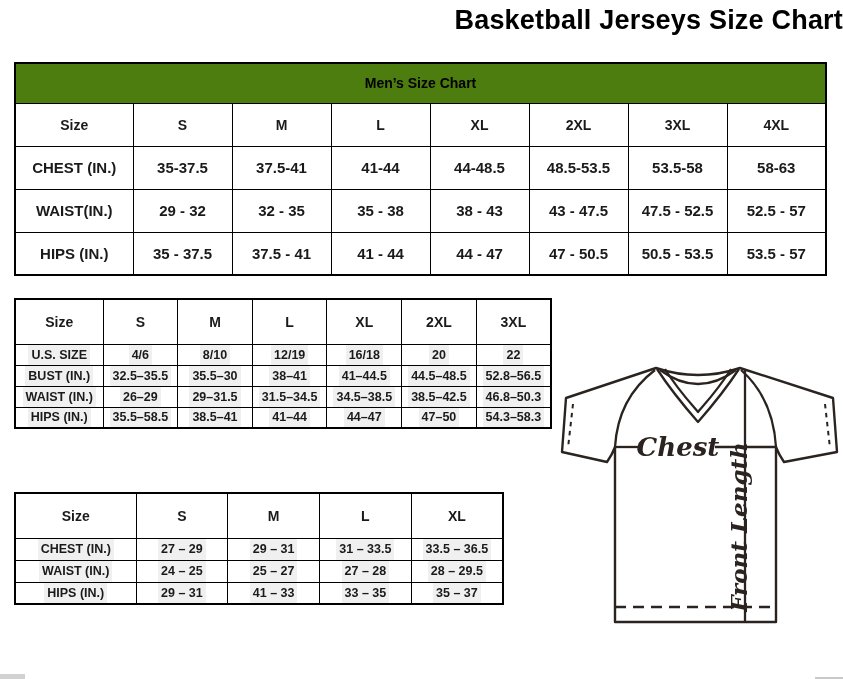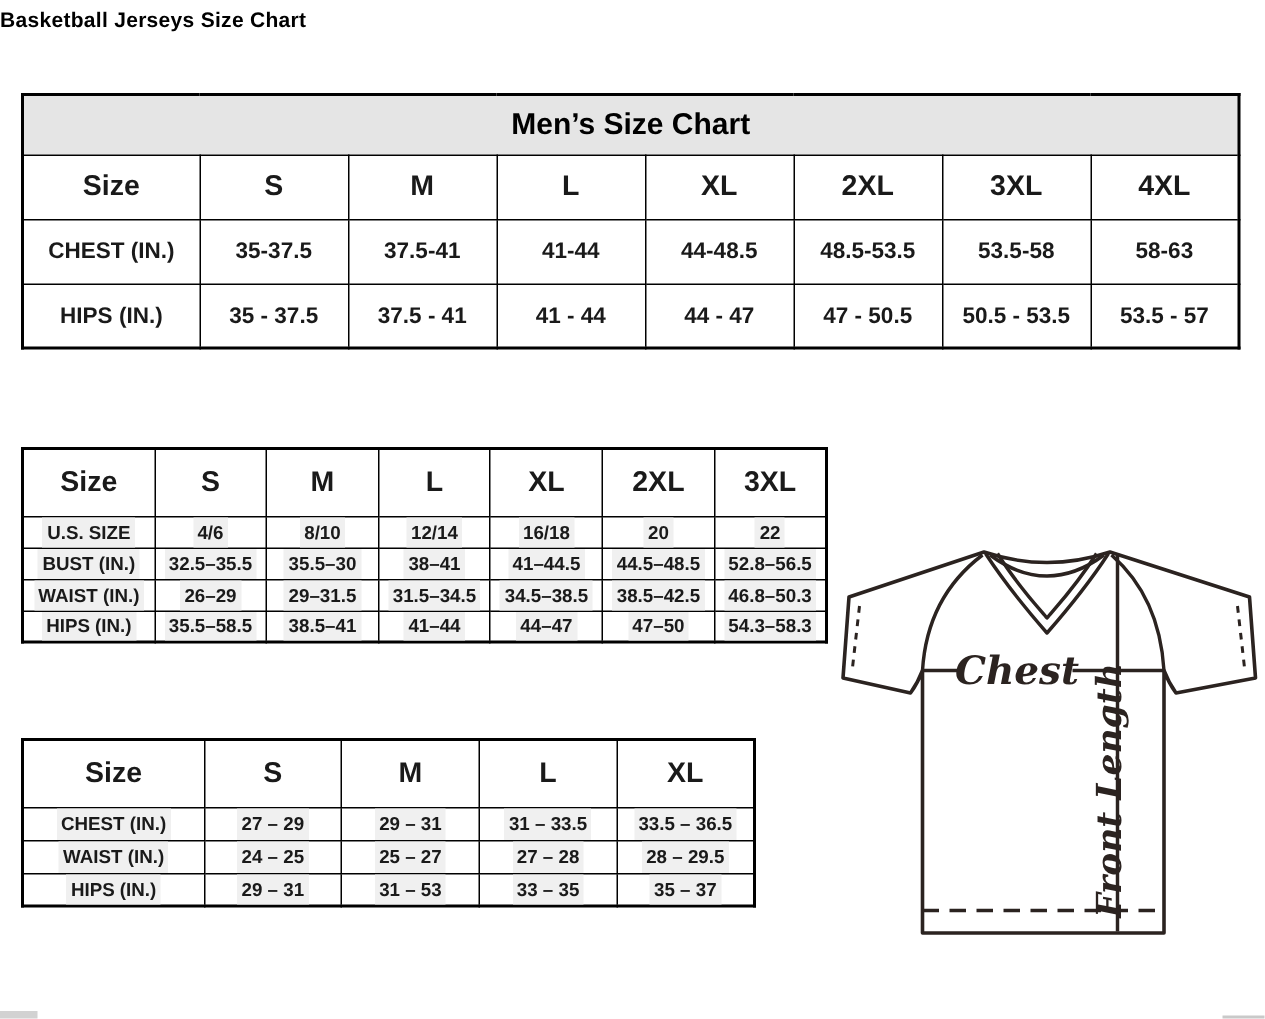--- a/index.html
+++ b/index.html
@@ -2,35 +2,35 @@
 <html><head>
 <meta charset="utf-8">
 <style>
   html,body{margin:0;padding:0}
   body{
     width:843px;height:679px;position:relative;overflow:hidden;
     background:#ffffff;color:#141414;
     font-family:"Liberation Sans",sans-serif;
   }
   .page-title{
-    position:absolute;top:5px;left:0;width:843px;text-align:left;
-    font-size:14px;font-weight:700;letter-spacing:.2px;color:#000;
+    position:absolute;top:5px;left:0;width:843px;text-align:right;
+    font-size:27px;font-weight:700;letter-spacing:.2px;color:#000;
   }
   table.size-table{
     position:absolute;border-collapse:collapse;table-layout:fixed;
     border:2px solid #000;background:#fff;
   }
   table.size-table td{
     border:1px solid #000;text-align:center;vertical-align:middle;
     padding:0;font-weight:700;color:#1a1a1a;overflow:hidden;white-space:nowrap;
   }
   table.size-table td.tbl-title{
-    background:#e5e5e5;font-size:20px;color:#000;
-  }
-  tr.head td{font-size:19px}
+    background:#4d7c0f;font-size:14px;color:#000;
+  }
+  tr.head td{font-size:14px}
   #men{left:14px;top:62px;width:813px}
   #men col.c0{width:118px}
   #men tr.title{height:40px}
   #men tr.head{height:43px}
   #men tr.data{height:43px}
   #men tr.data td{font-size:15px}
 
   #women{left:14px;top:298px;width:538px}
   #women col.c0{width:88px}
   #women tr.title{height:42px}
@@ -92,20 +92,30 @@
   </tr>
   <tr class="data">
     <td>CHEST (IN.)</td>
     <td>35-37.5</td>
     <td>37.5-41</td>
     <td>41-44</td>
     <td>44-48.5</td>
     <td>48.5-53.5</td>
     <td>53.5-58</td>
     <td>58-63</td>
+  </tr>
+  <tr class="data">
+    <td>WAIST(IN.)</td>
+    <td>29 - 32</td>
+    <td>32 - 35</td>
+    <td>35 - 38</td>
+    <td>38 - 43</td>
+    <td>43 - 47.5</td>
+    <td>47.5 - 52.5</td>
+    <td>52.5 - 57</td>
   </tr>
   <tr class="data">
     <td>HIPS (IN.)</td>
     <td>35 - 37.5</td>
     <td>37.5 - 41</td>
     <td>41 - 44</td>
     <td>44 - 47</td>
     <td>47 - 50.5</td>
     <td>50.5 - 53.5</td>
     <td>53.5 - 57</td>
@@ -130,21 +140,21 @@
     <td>M</td>
     <td>L</td>
     <td>XL</td>
     <td>2XL</td>
     <td>3XL</td>
   </tr>
   <tr class="data">
     <td><span class="shade">U.S. SIZE</span></td>
     <td><span class="shade">4/6</span></td>
     <td><span class="shade">8/10</span></td>
-    <td><span class="shade">12/14</span></td>
+    <td><span class="shade">12/19</span></td>
     <td><span class="shade">16/18</span></td>
     <td><span class="shade">20</span></td>
     <td><span class="shade">22</span></td>
   </tr>
   <tr class="data">
     <td><span class="shade">BUST (IN.)</span></td>
     <td><span class="shade">32.5–35.5</span></td>
     <td><span class="shade">35.5–30</span></td>
     <td><span class="shade">38–41</span></td>
     <td><span class="shade">41–44.5</span></td>
@@ -198,21 +208,21 @@
   <tr class="data">
     <td><span class="shade">WAIST (IN.)</span></td>
     <td><span class="shade">24 – 25</span></td>
     <td><span class="shade">25 – 27</span></td>
     <td><span class="shade">27 – 28</span></td>
     <td><span class="shade">28 – 29.5</span></td>
   </tr>
   <tr class="data">
     <td><span class="shade">HIPS (IN.)</span></td>
     <td><span class="shade">29 – 31</span></td>
-    <td><span class="shade">31 – 53</span></td>
+    <td><span class="shade">41 – 33</span></td>
     <td><span class="shade">33 – 35</span></td>
     <td><span class="shade">35 – 37</span></td>
   </tr>
 </tbody>
   </table>
 
 <svg id="jersey-diagram" viewBox="0 0 287 268" xmlns="http://www.w3.org/2000/svg">
 
   <path class="diag-fill" d="M100,8 L10,38 L6,92 L51,102 Q56,95 59,87 L59,262 L220,262 L220,87 Q223,95 228,102 L281,92 L277,38 L184,8 Q142,22 100,8 Z"></path>
 

